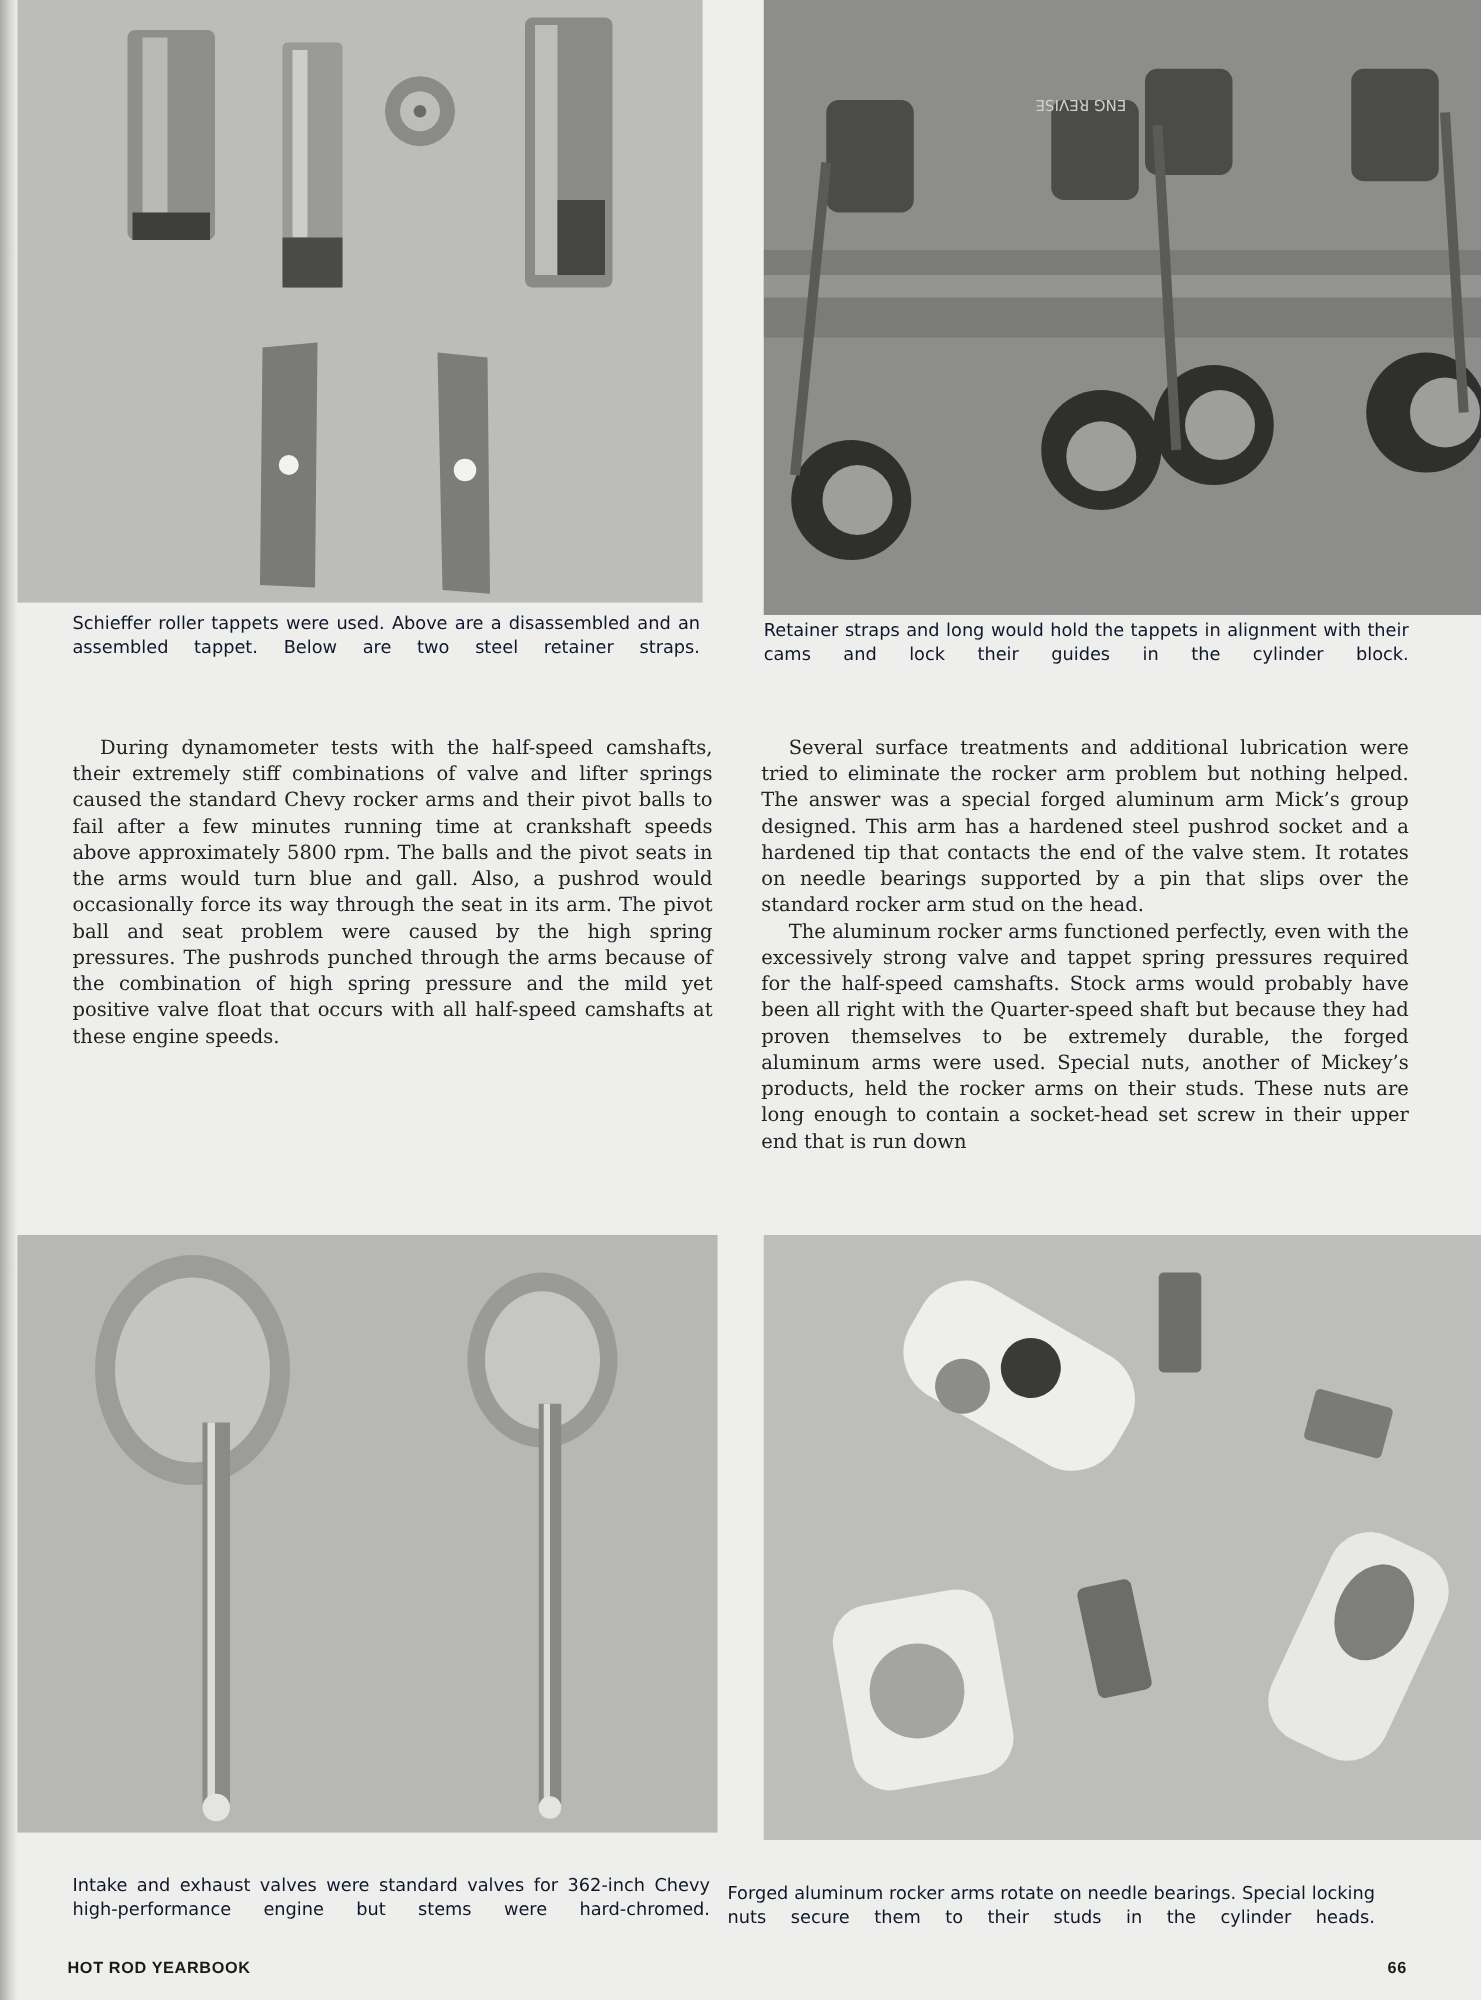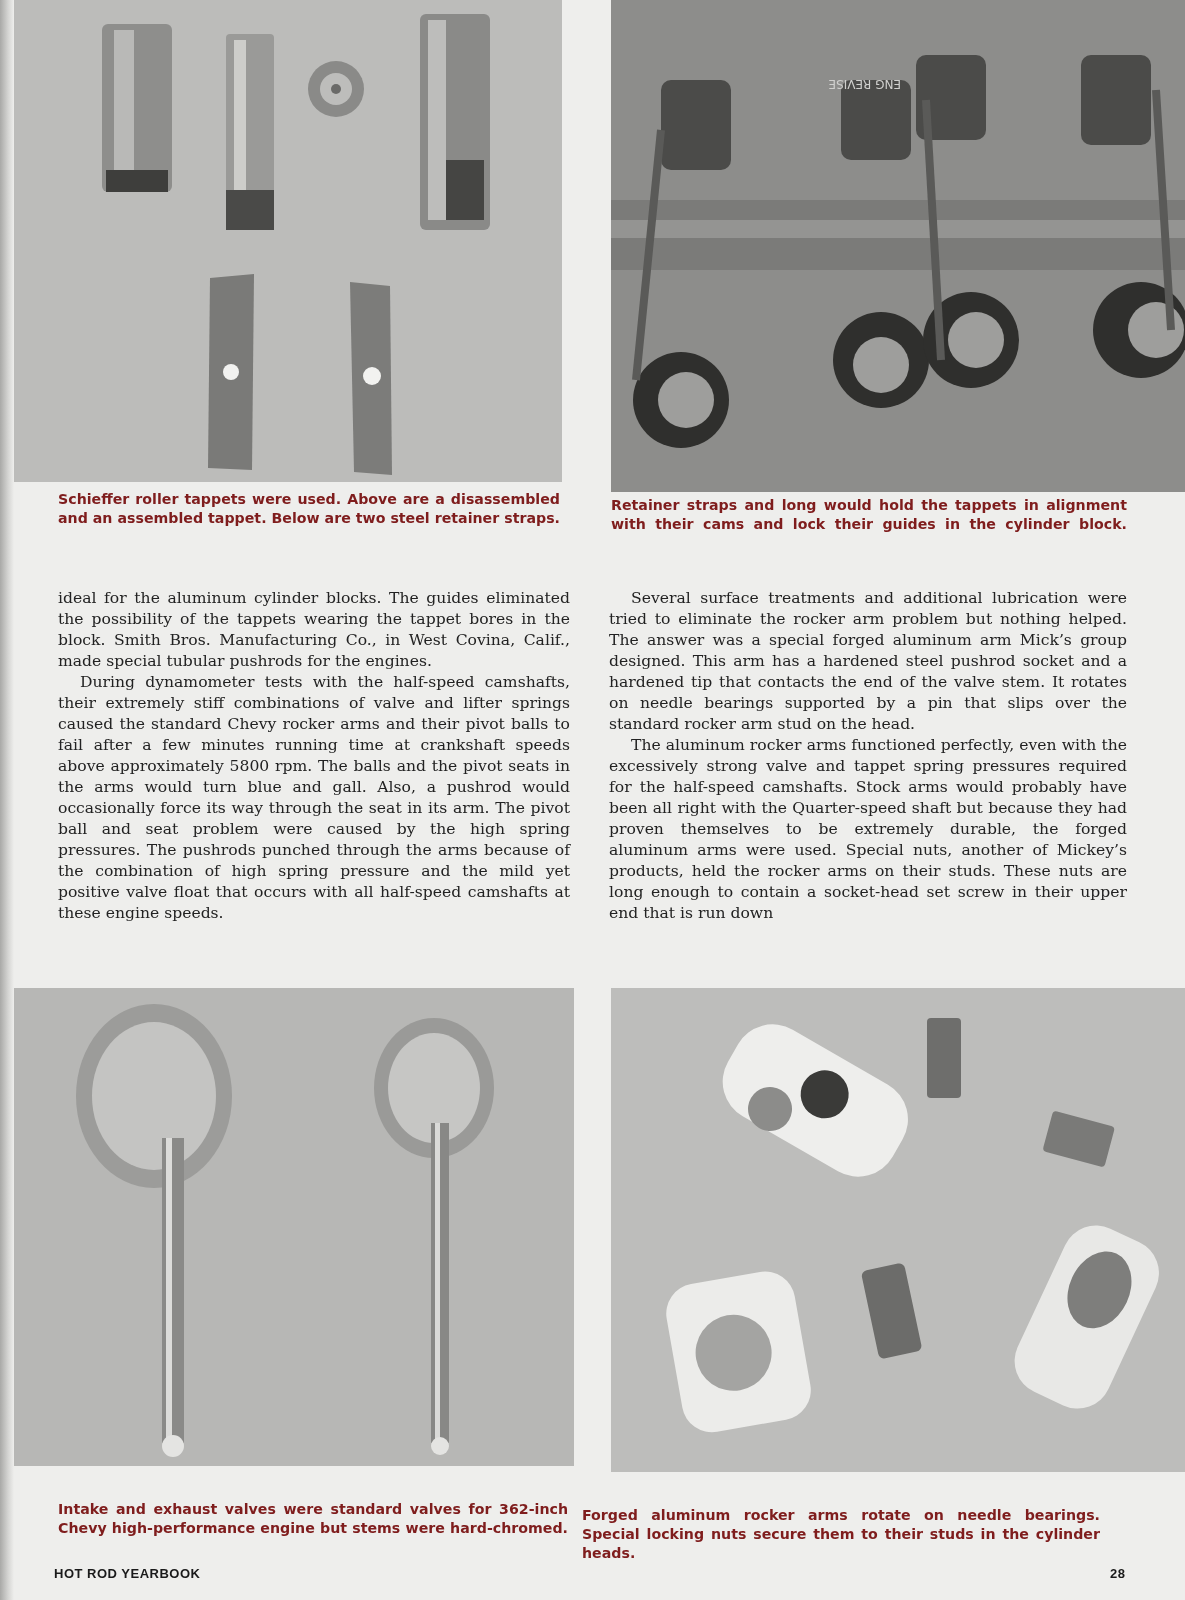--- a/index.html
+++ b/index.html
@@ -16,24 +16,24 @@
     }
     .photo {
       position: absolute;
       background: #b8b8b6;
       overflow: hidden;
     }
     .photo svg { width: 100%; height: 100%; display: block; }
     .caption {
       position: absolute;
       font-family: "DejaVu Sans", sans-serif;
-      font-weight: bold;
+      font-weight: normal;
       font-size: 14.2px;
       line-height: 19px;
-      color: #7f1d1d;
+      color: #0f172a;
       text-align: justify;
       text-align-last: justify;
     }
     .col {
       position: absolute;
       font-family: "DejaVu Serif", serif;
       font-size: 15.6px;
       line-height: 21px;
       color: #222;
       text-align: justify;
@@ -113,21 +113,20 @@
       <line x1="50" y1="130" x2="25" y2="380"></line>
       <line x1="315" y1="100" x2="330" y2="360"></line>
       <line x1="545" y1="90" x2="560" y2="330"></line>
     </g>
     <text x="210" y="80" fill="#d0d0ce" font-family="DejaVu Sans, sans-serif" font-size="12" transform="rotate(180 250 80)">ENG REVISE</text>
   </svg>
 </div>
 <div class="caption" style="left:611px; top:496px; width:516px;">Retainer straps and long would hold the tappets in alignment with their cams and lock their guides in the cylinder block.</div>
 
 <div class="col" style="left:58px; top:588px; width:512px;">
-  <p class="noindent">ideal for the aluminum cylinder blocks. The guides eliminated the possibility of the tappets wearing the tappet bores in the block. Smith Bros. Manufacturing Co., in West Covina, Calif., made special tubular pushrods for the engines.</p>
   <p>During dynamometer tests with the half-speed camshafts, their extremely stiff combinations of valve and lifter springs caused the standard Chevy rocker arms and their pivot balls to fail after a few minutes running time at crankshaft speeds above approximately 5800 rpm. The balls and the pivot seats in the arms would turn blue and gall. Also, a pushrod would occasionally force its way through the seat in its arm. The pivot ball and seat problem were caused by the high spring pressures. The pushrods punched through the arms because of the combination of high spring pressure and the mild yet positive valve float that occurs with all half-speed camshafts at these engine speeds.</p>
 </div>
 <div class="col" style="left:609px; top:588px; width:518px;">
   <p>Several surface treatments and additional lubrication were tried to eliminate the rocker arm problem but nothing helped. The answer was a special forged aluminum arm Mick’s group designed. This arm has a hardened steel pushrod socket and a hardened tip that contacts the end of the valve stem. It rotates on needle bearings supported by a pin that slips over the standard rocker arm stud on the head.</p>
   <p>The aluminum rocker arms functioned perfectly, even with the excessively strong valve and tappet spring pressures required for the half-speed camshafts. Stock arms would probably have been all right with the Quarter-speed shaft but because they had proven themselves to be extremely durable, the forged aluminum arms were used. Special nuts, another of Mickey’s products, held the rocker arms on their studs. These nuts are long enough to contain a socket-head set screw in their upper end that is run down</p>
 </div>
 
 <div class="photo" style="left:14px; top:988px; width:560px; height:478px; background:#b6b6b4;">
   <svg viewBox="0 0 560 478">
     <rect width="560" height="478" fill="#b7b7b5"></rect>
@@ -162,13 +161,13 @@
     </g>
     <g transform="rotate(25 480 320)">
       <rect x="430" y="240" width="100" height="180" rx="34" fill="#e8e8e6"></rect>
       <ellipse cx="480" cy="300" rx="30" ry="40" fill="#7e7e7c"></ellipse>
     </g>
   </svg>
 </div>
 <div class="caption" style="left:582px; top:1506px; width:518px;">Forged aluminum rocker arms rotate on needle bearings. Special locking nuts secure them to their studs in the cylinder heads.</div>
 
 <div class="footer" style="left:54px;">HOT ROD YEARBOOK</div>
-<div class="footer" style="left:1110px;">28</div>
+<div class="footer" style="left:1110px;">66</div>
 
 </body></html>

